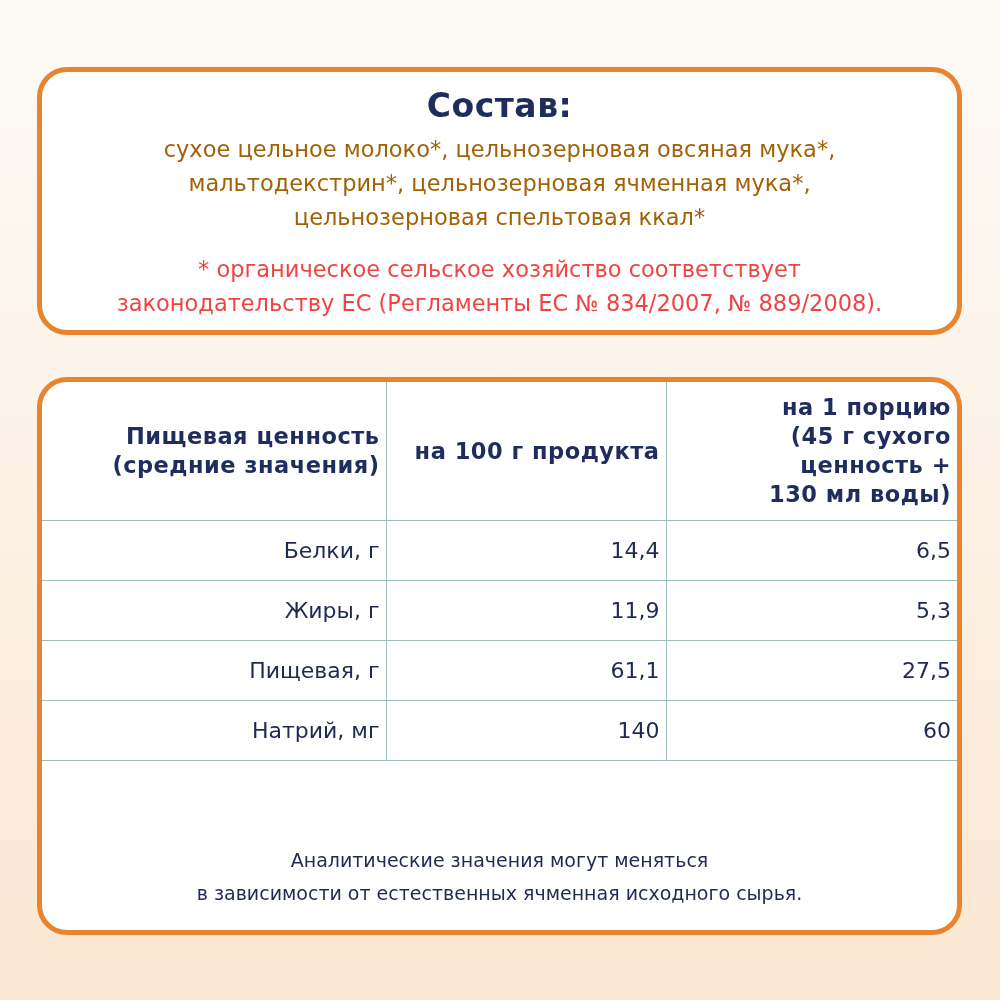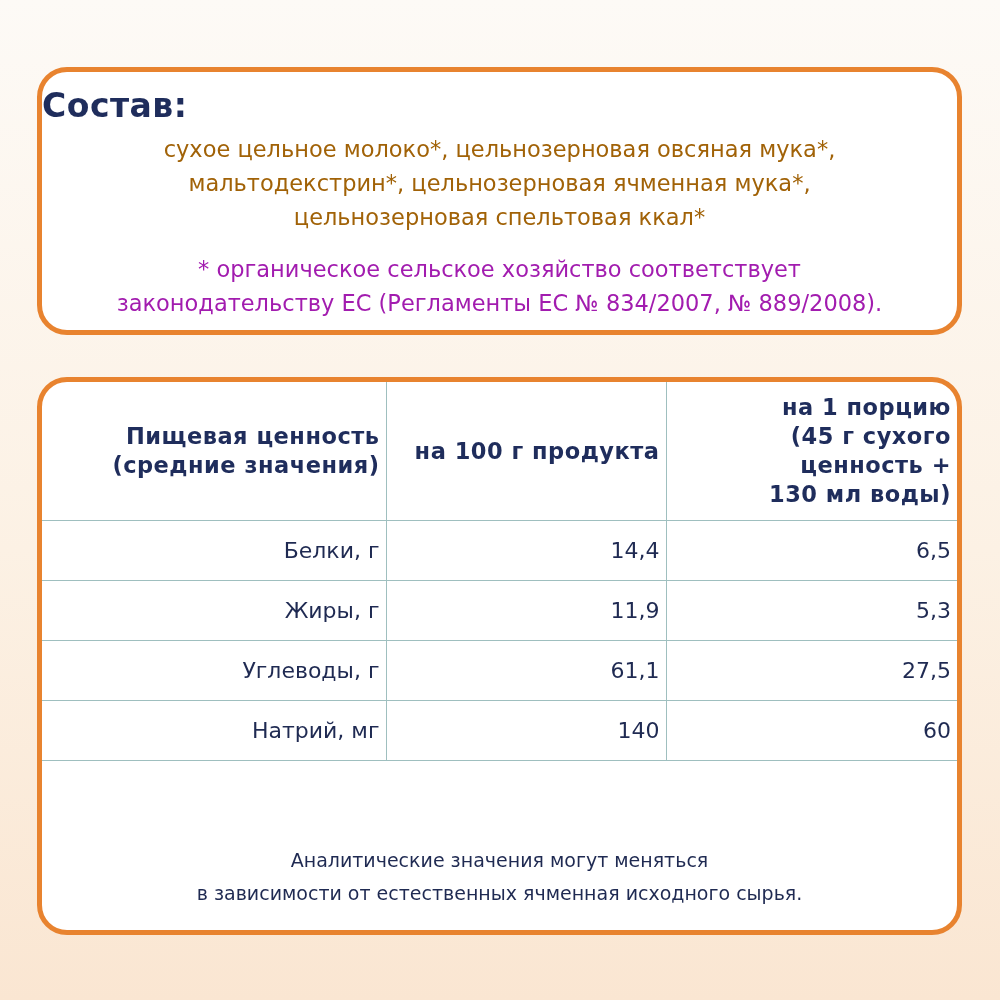--- a/index.html
+++ b/index.html
@@ -16,33 +16,33 @@
       background: #ffffff;
       border: 5px solid #e8832f;
       border-radius: 30px;
       box-sizing: content-box;
     }
     #composition-card { top: 67px; height: 258px; }
     #nutrition-card { top: 377px; height: 548px; overflow: hidden; }
 
     .comp-title {
       position: absolute; left: 0; right: 0; top: 14px;
-      text-align: left;
+      text-align: center;
       font-size: 33px; font-weight: bold; color: #1f2d5c;
       letter-spacing: 0.5px;
     }
     .comp-lines {
       position: absolute; left: 0; right: 0; top: 60px;
       text-align: center; font-size: 22.5px; line-height: 34px;
       color: #a16207;
     }
     .comp-note {
       position: absolute; left: 0; right: 0; top: 180px;
       text-align: center; font-size: 22.5px; line-height: 34px;
-      color: #a21caf;
+      color: #ef4444;
     }
     .line { display: block; white-space: nowrap; }
 
     table.nutri {
       position: absolute; left: 0; top: 0;
       width: 915px;
       border-collapse: collapse;
       table-layout: fixed;
     }
     table.nutri td, table.nutri th {
@@ -118,21 +118,21 @@
         <td>Белки, г</td>
         <td>14,4</td>
         <td>6,5</td>
       </tr>
       <tr class="r-std">
         <td>Жиры, г</td>
         <td>11,9</td>
         <td>5,3</td>
       </tr>
       <tr class="r-std">
-        <td>Углеводы, г</td>
+        <td>Пищевая, г</td>
         <td>61,1</td>
         <td>27,5</td>
       </tr>
       <tr class="r-std">
         <td>Натрий, мг</td>
         <td>140</td>
         <td>60</td>
       </tr>
     </tbody>
   </table>

